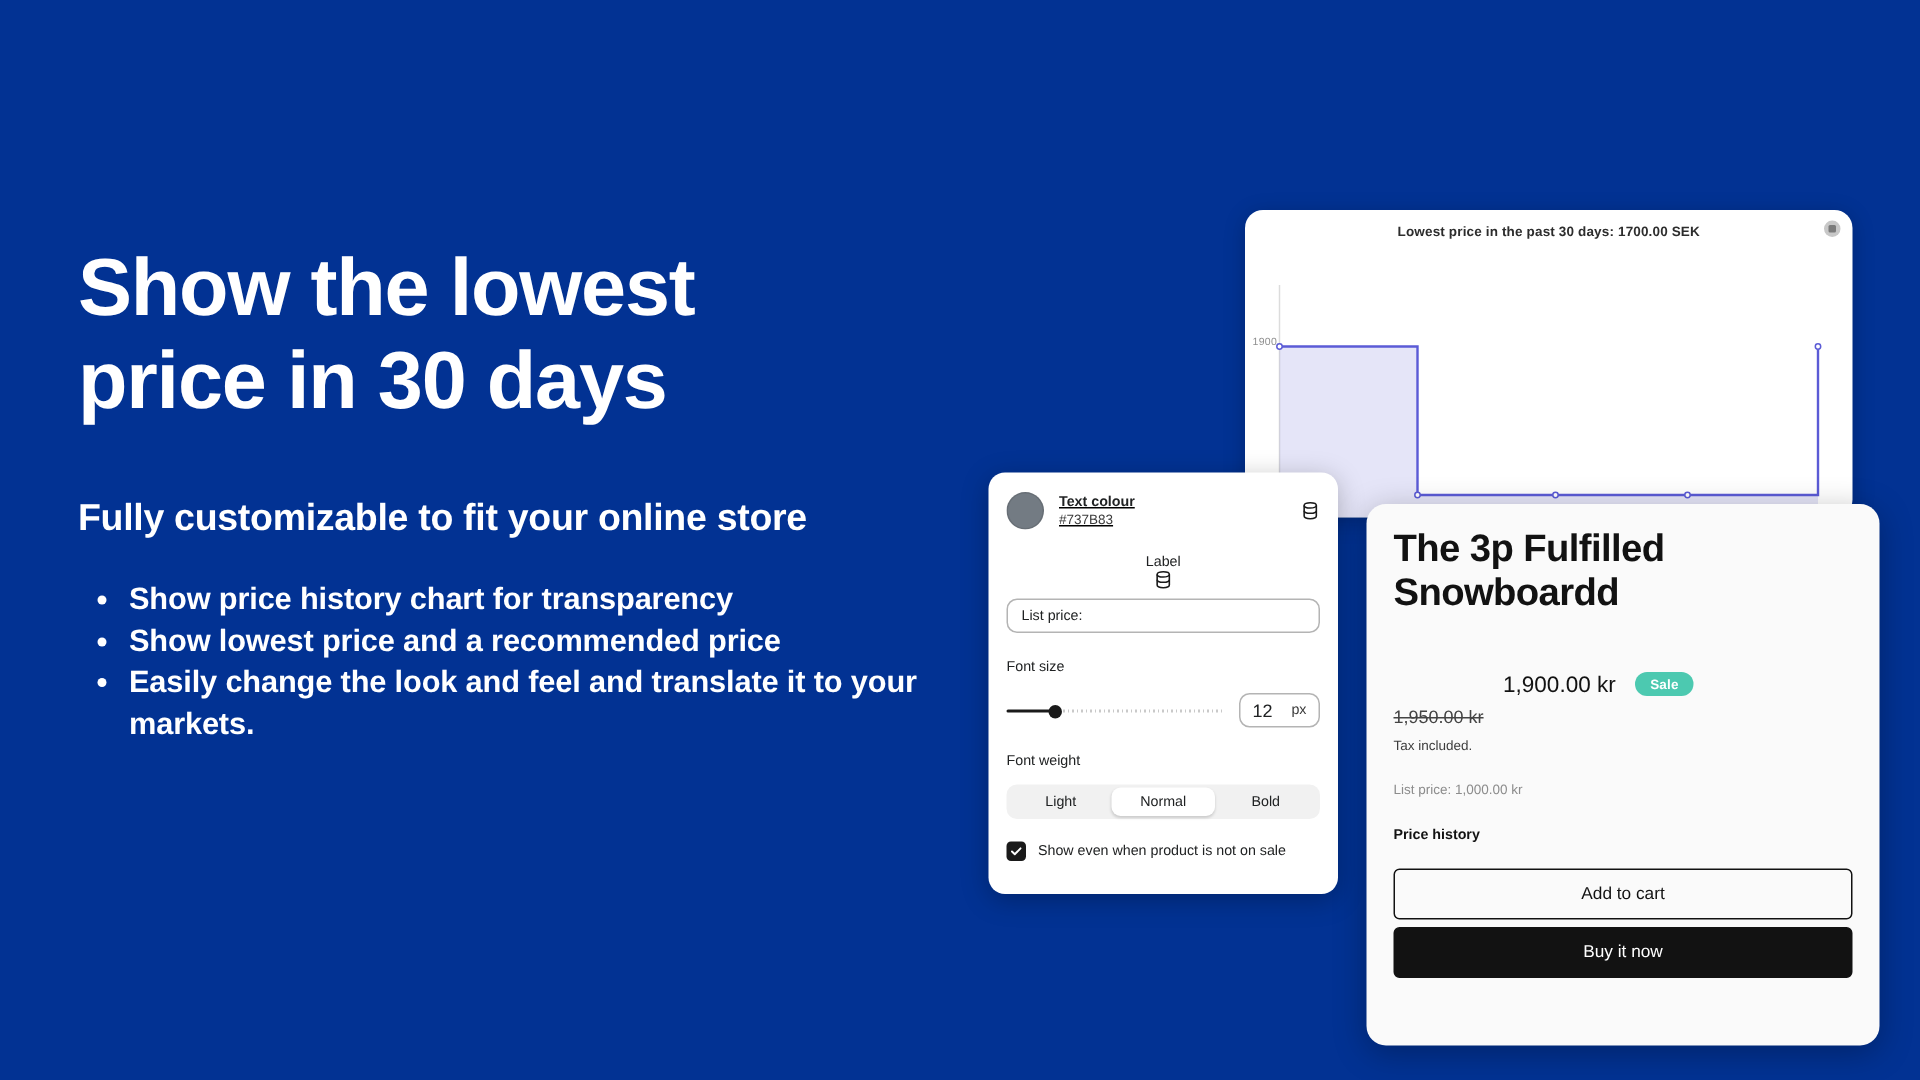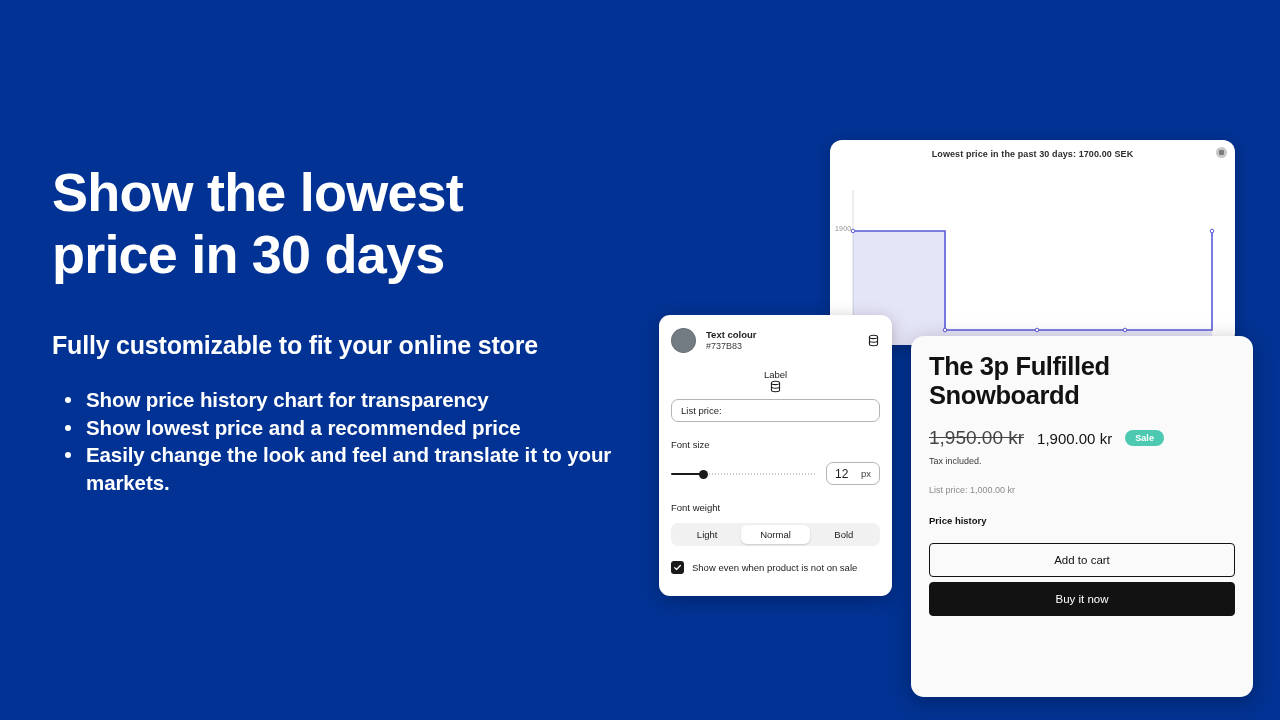--- a/index.html
+++ b/index.html
@@ -102,21 +102,21 @@
     padding: 13px 12px 0 12px;
   }
   .colour-row { display: flex; align-items: center; gap: 10px; }
   .swatch {
     width: 25px; height: 25px;
     border-radius: 50%;
     background: #737b83;
     flex: 0 0 auto;
     border: 1px solid rgba(0,0,0,0.10);
   }
-  .colour-texts { flex: 1 1 auto; line-height: 1.22; }
+  .colour-texts { flex: 1 1 auto; line-height: 1.22; text-decoration: underline; }
   .colour-title { font-size: 9.5px; font-weight: 700; color: #202223; }
   .colour-hex { font-size: 9px; color: #3c3c3c; }
   .db-icon { flex: 0 0 auto; width: 13px; height: 13px; cursor: pointer; }
 
   .field-label-row {
     display: flex; align-items: center; justify-content: space-between;
     margin-top: 16px;
     flex-direction: column;
   }
   .field-label { font-size: 9.5px; color: #202223; }
@@ -219,23 +219,24 @@
     color: #121212;
     line-height: 1.14;
     letter-spacing: -0.4px;
     white-space: pre-line;
   }
   .price-row {
     margin-top: 17px;
     display: flex; align-items: center; gap: 13px;
   }
   .price-old {
-    font-size: 19px;
+    font-size: 12px;
     color: #444444;
     text-decoration: line-through;
+    margin-top: 44px;
   }
   .price-new { font-size: 15px; color: #121212; }
   .sale-badge {
     background: #4cc9b0;
     color: #ffffff;
     font-size: 9px;
     font-weight: 600;
     border-radius: 10px;
     padding: 3px 10px;
     letter-spacing: 0.1px;

